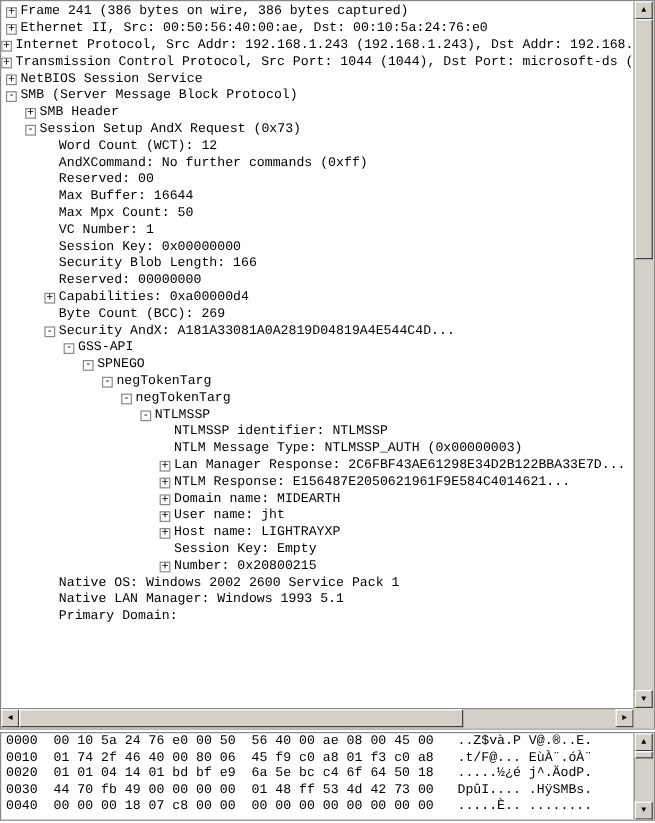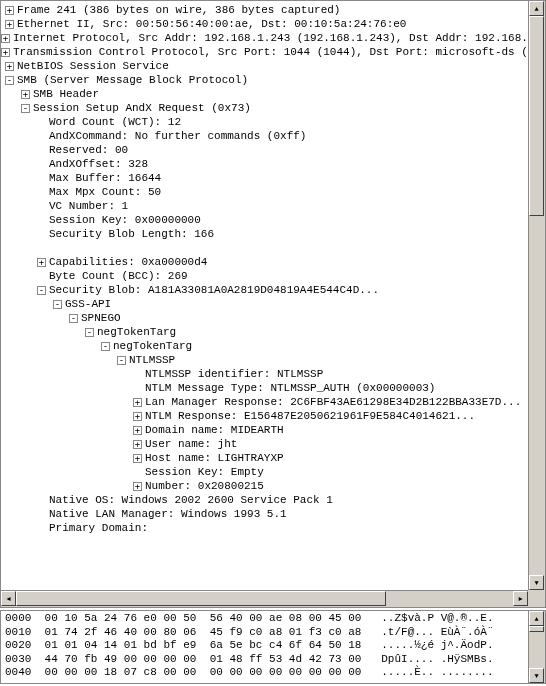--- a/index.html
+++ b/index.html
@@ -84,25 +84,20 @@
           <span class="label">AndXCommand: No further commands (0xff)</span>
         </div>
         <div class="row">
           <span class="indent" style="width: 36px;"></span>
           <span class="toggle-none"></span>
           <span class="label">Reserved: 00</span>
         </div>
         <div class="row">
           <span class="indent" style="width: 36px;"></span>
           <span class="toggle-none"></span>
-          <span class="label">AndXOffset: 328</span>
-        </div>
-        <div class="row">
-          <span class="indent" style="width: 36px;"></span>
-          <span class="toggle-none"></span>
           <span class="label">Max Buffer: 16644</span>
         </div>
         <div class="row">
           <span class="indent" style="width: 36px;"></span>
           <span class="toggle-none"></span>
           <span class="label">Max Mpx Count: 50</span>
         </div>
         <div class="row">
           <span class="indent" style="width: 36px;"></span>
           <span class="toggle-none"></span>
@@ -114,35 +109,36 @@
           <span class="label">Session Key: 0x00000000</span>
         </div>
         <div class="row">
           <span class="indent" style="width: 36px;"></span>
           <span class="toggle-none"></span>
           <span class="label">Security Blob Length: 166</span>
         </div>
         <div class="row">
           <span class="indent" style="width: 36px;"></span>
           <span class="toggle-none"></span>
+          <span class="label">Reserved: 00000000</span>
         </div>
         <div class="row">
           <span class="indent" style="width: 36px;"></span>
           <span class="toggle">+</span>
           <span class="label">Capabilities: 0xa00000d4</span>
         </div>
         <div class="row">
           <span class="indent" style="width: 36px;"></span>
           <span class="toggle-none"></span>
           <span class="label">Byte Count (BCC): 269</span>
         </div>
         <div class="row">
           <span class="indent" style="width: 36px;"></span>
           <span class="toggle">-</span>
-          <span class="label">Security Blob: A181A33081A0A2819D04819A4E544C4D...</span>
+          <span class="label">Security AndX: A181A33081A0A2819D04819A4E544C4D...</span>
         </div>
         <div class="row">
           <span class="indent" style="width: 52px;"></span>
           <span class="toggle">-</span>
           <span class="label">GSS-API</span>
         </div>
         <div class="row">
           <span class="indent" style="width: 68px;"></span>
           <span class="toggle">-</span>
           <span class="label">SPNEGO</span>

